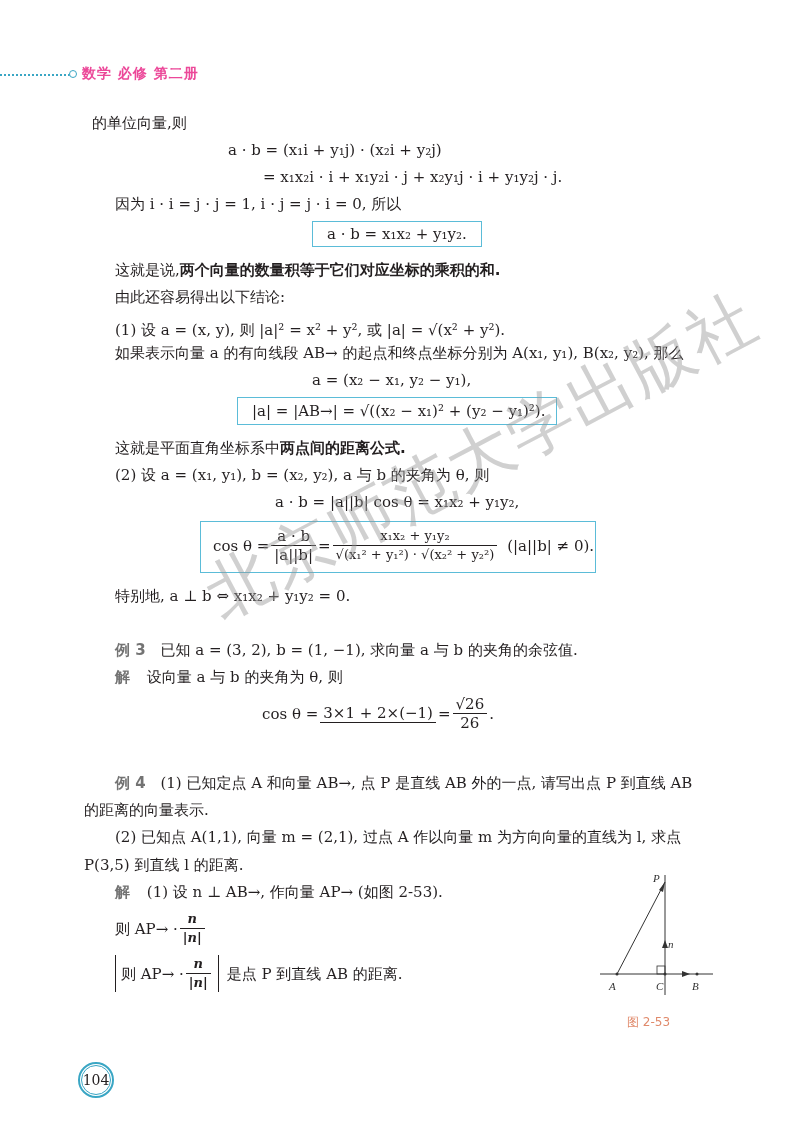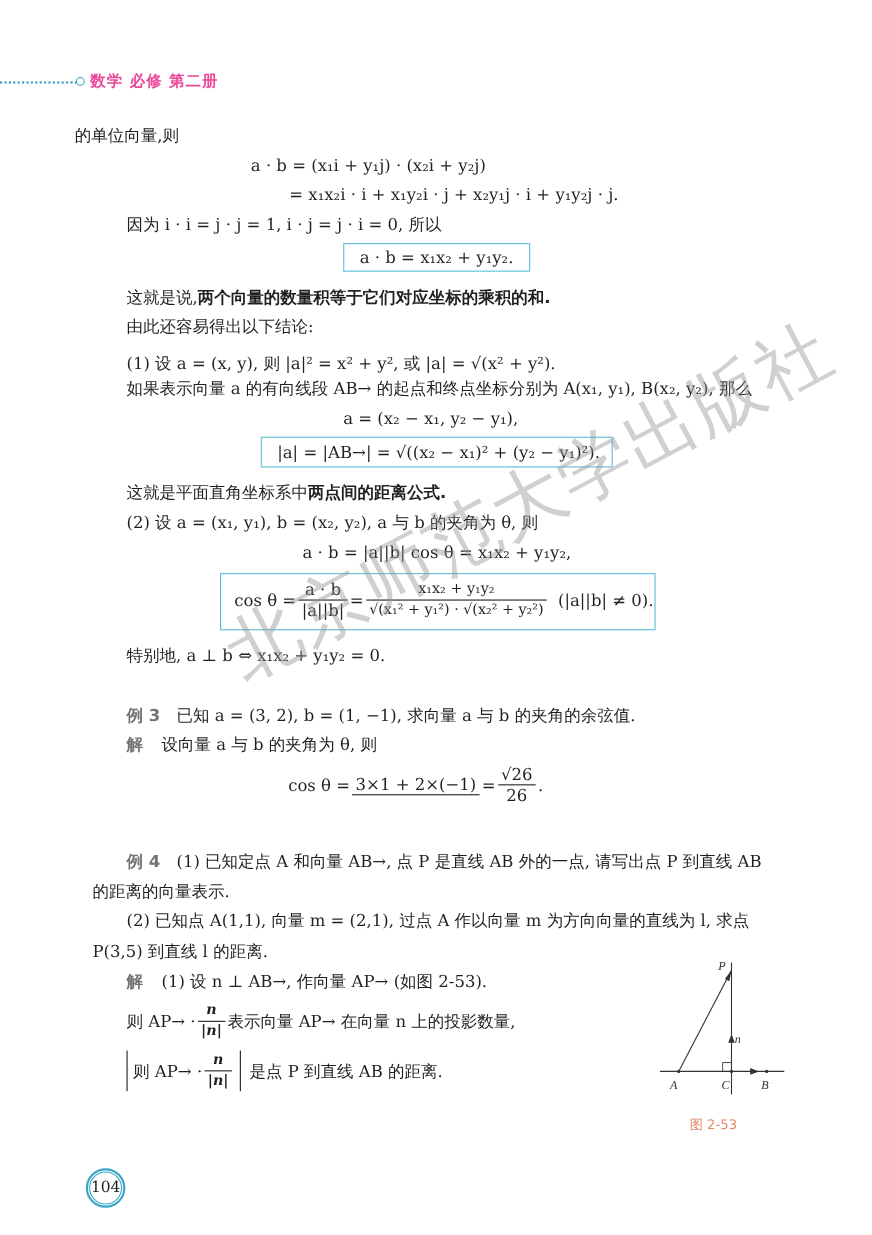--- a/index.html
+++ b/index.html
@@ -30,21 +30,21 @@
   .fig-cap { position:absolute; left:627px; top:1014px; color:#e08a6b; font-size:12px;
              font-family:"DejaVu Sans","Liberation Sans",sans-serif; }
 </style>
 </head>
 <body>
 
 <div class="hdr-line"></div>
 <div class="hdr-dot"></div>
 <div class="hdr-title">数学 必修 第二册</div>
 
-<div class="abs txt" style="left:68px;top:113px;">的单位向量,则</div>
+<div class="abs txt" style="left:92px;top:113px;">的单位向量,则</div>
 <div class="abs txt" style="left:228px;top:140px;">a · b = (x₁i + y₁j) · (x₂i + y₂j)</div>
 <div class="abs txt" style="left:263px;top:167px;">= x₁x₂i · i + x₁y₂i · j + x₂y₁j · i + y₁y₂j · j.</div>
 <div class="abs txt" style="left:115px;top:194px;">因为 i · i = j · j = 1, i · j = j · i = 0, 所以</div>
 
 <div class="box" style="left:312px;top:221px;width:168px;height:24px;">
   <div class="abs txt" style="left:14px;top:2px;">a · b = x₁x₂ + y₁y₂.</div>
 </div>
 
 <div class="abs txt" style="left:115px;top:260px;">
   <span>这就是说,</span><span class="bold">两个向量的数量积等于它们对应坐标的乘积的和.</span>
@@ -113,21 +113,20 @@
 <div class="abs txt" style="left:115px;top:882px;">
   <span class="label">解</span>
   <span style="margin-left:12px;">(1) 设 n ⊥ AB→, 作向量 AP→ (如图 2-53).</span>
 </div>
 <div class="abs txt" style="left:115px;top:910px;display:flex;align-items:center;">
   <span>则 AP→ ·</span>
   <span class="frac bv" style="font-size:13px;">
     <span class="num">n</span>
     <span class="den">|n|</span>
   </span>
-  <span>表示向量 AP→ 在向量 n 上的投影数量,</span>
 </div>
 <div class="abs txt" style="left:115px;top:955px;display:flex;align-items:center;">
   <span style="border-left:1px solid #231f20;border-right:1px solid #231f20;padding:0 5px;display:flex;align-items:center;">
     <span>则 AP→ ·</span>
     <span class="frac bv" style="font-size:13px;">
       <span class="num">n</span>
       <span class="den">|n|</span>
     </span>
   </span>
   <span style="margin-left:8px;">是点 P 到直线 AB 的距离.</span>

